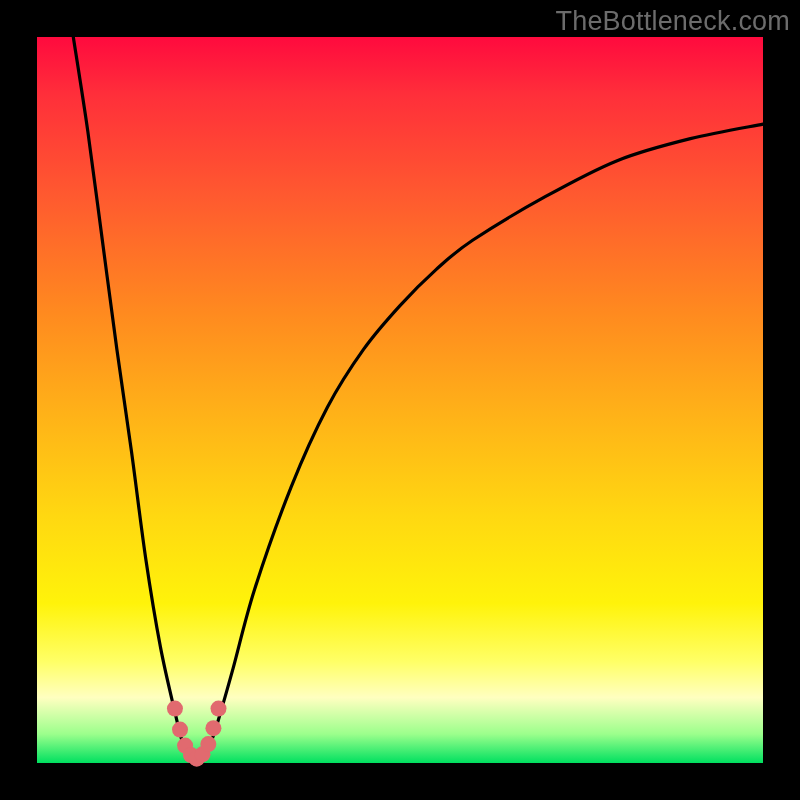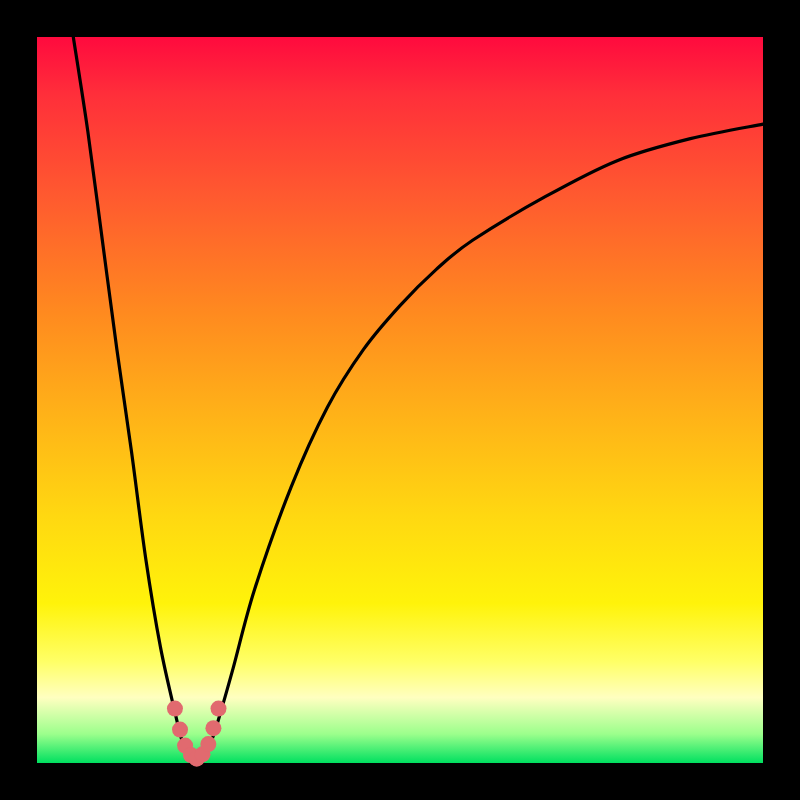--- a/index.html
+++ b/index.html
@@ -75,13 +75,14 @@
           <circle cx="153.91" cy="718.01" r="8" fill="#e16a6f"></circle>
           <circle cx="159.72" cy="721.64" r="8" fill="#e16a6f"></circle>
           <circle cx="165.53" cy="717.29" r="8" fill="#e16a6f"></circle>
           <circle cx="171.34" cy="707.12" r="8" fill="#e16a6f"></circle>
           <circle cx="176.42" cy="691.15" r="8" fill="#e16a6f"></circle>
           <circle cx="181.50" cy="671.55" r="8" fill="#e16a6f"></circle>
         </g>
     </svg>
   </div>
 
+  <div class="watermark">TheBottleneck.com</div>
 </div>
 
 </body></html>

